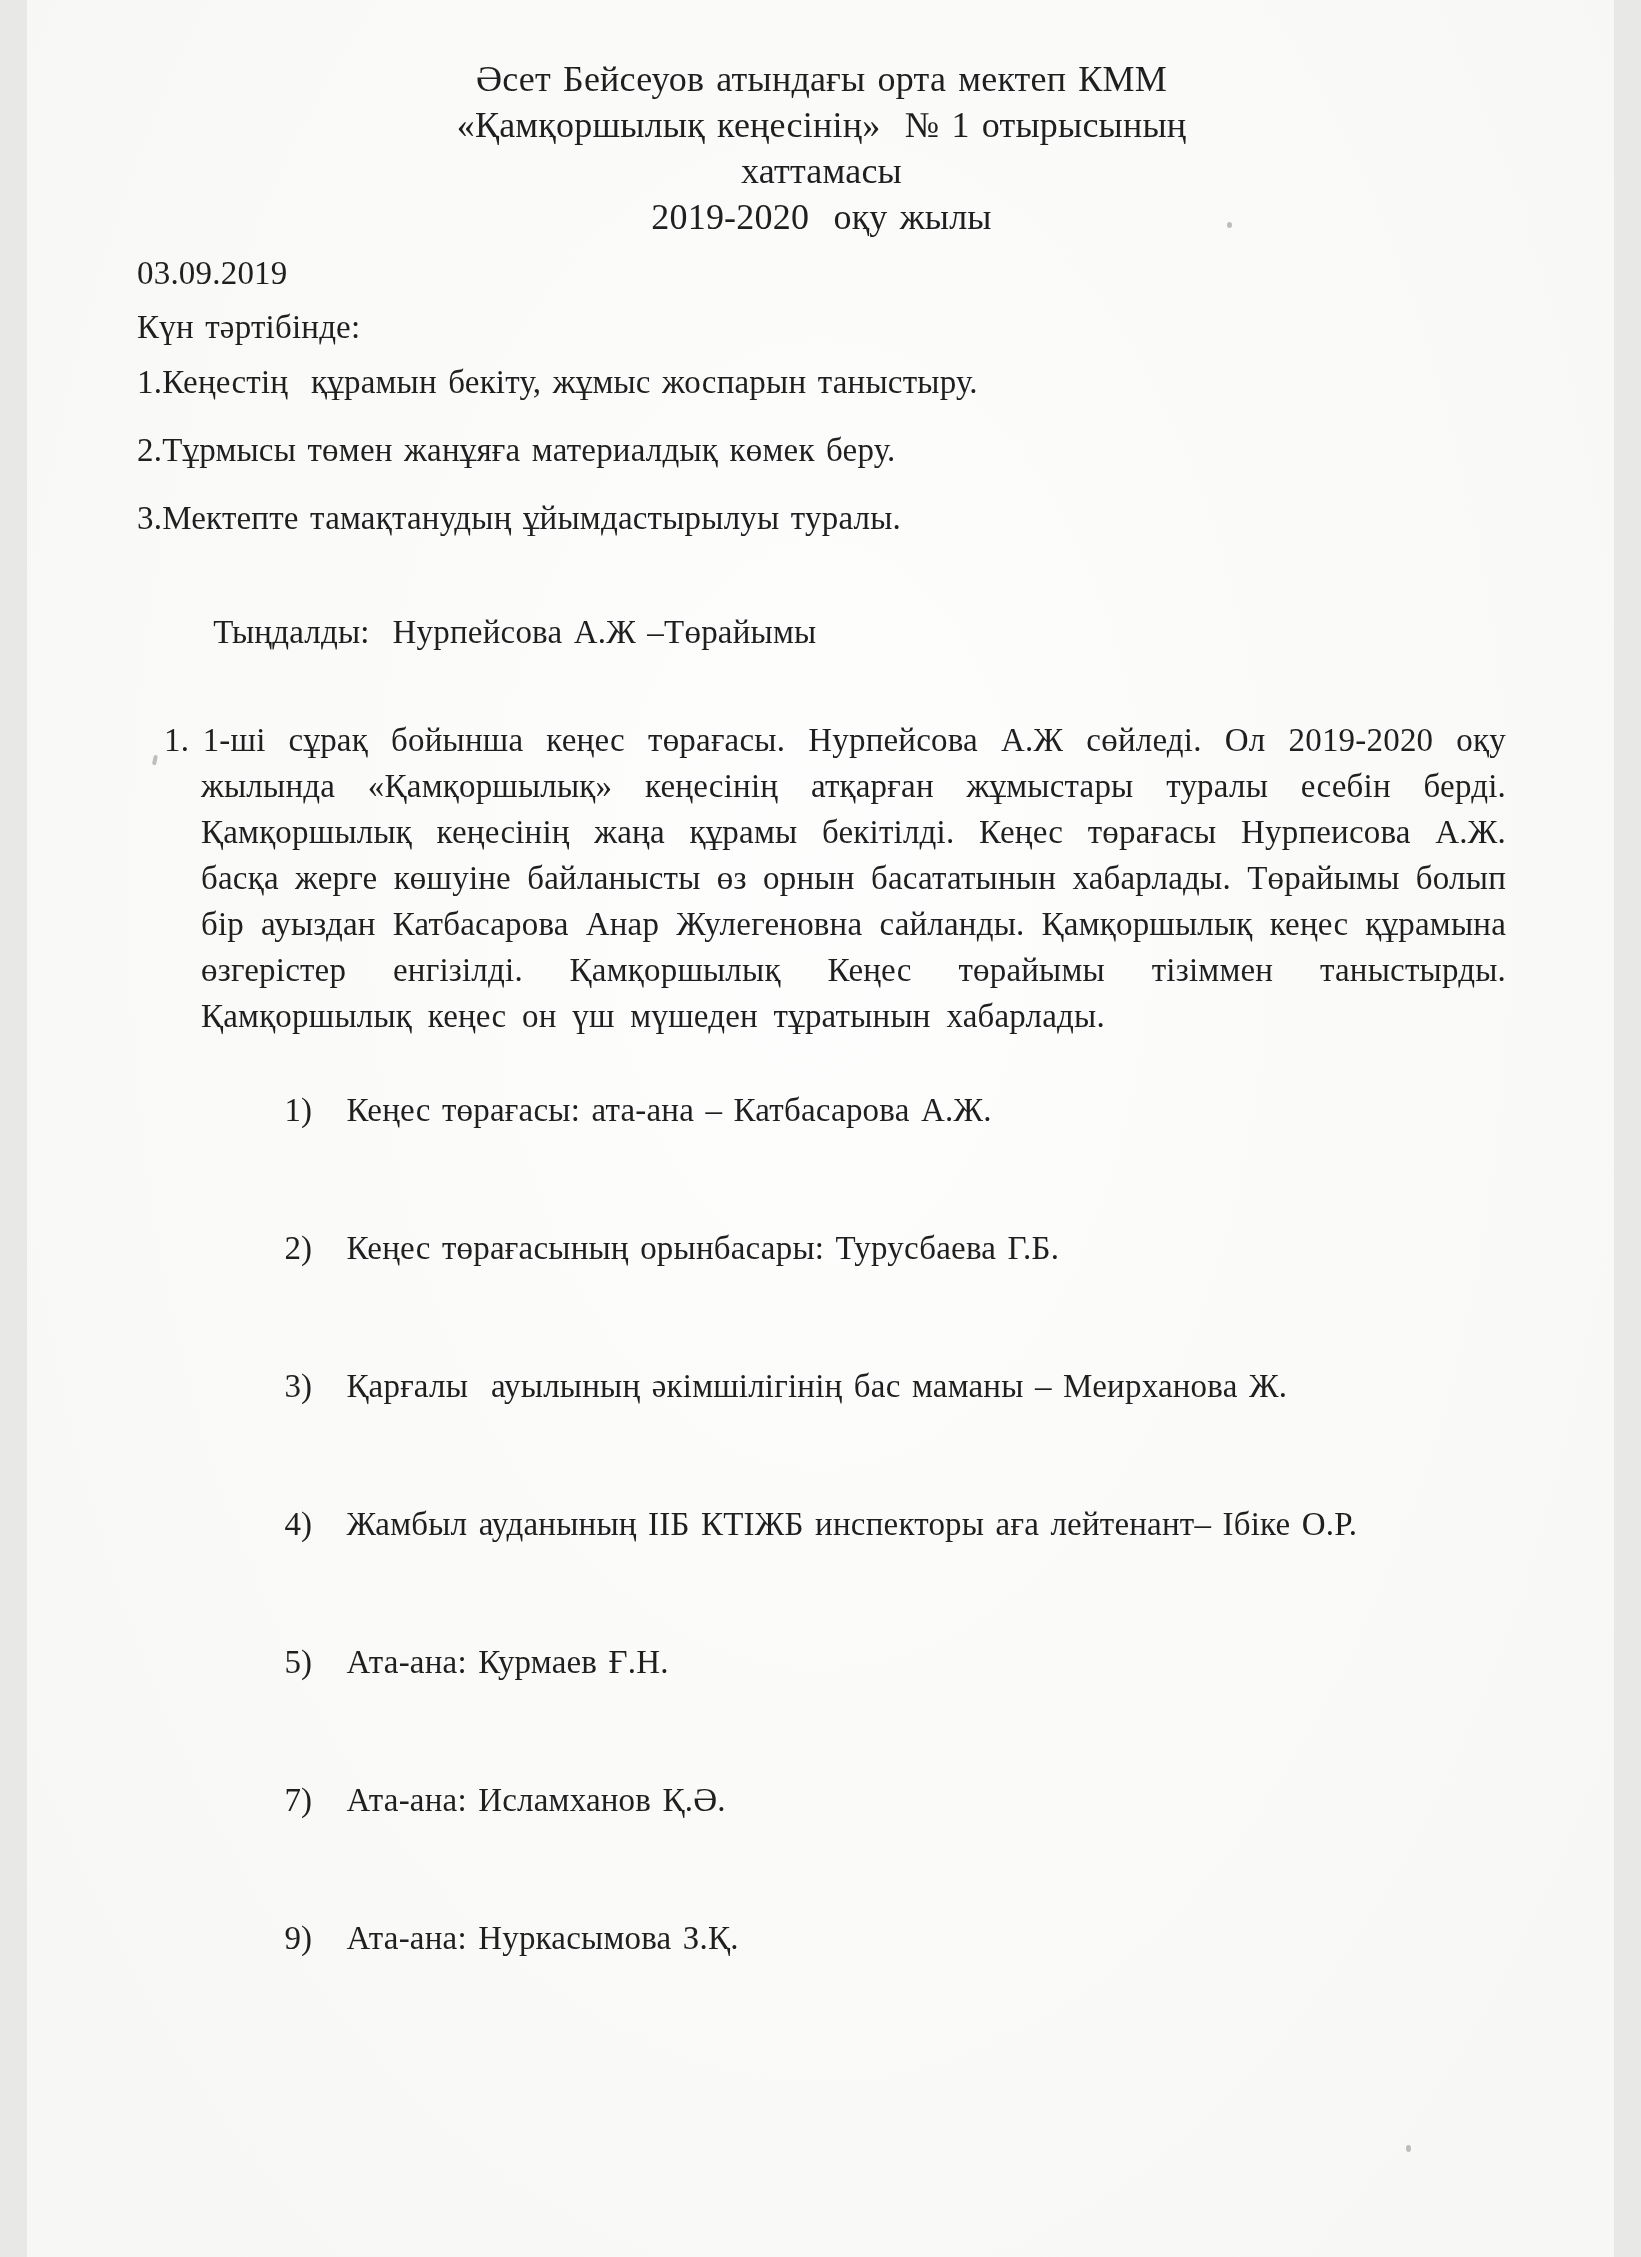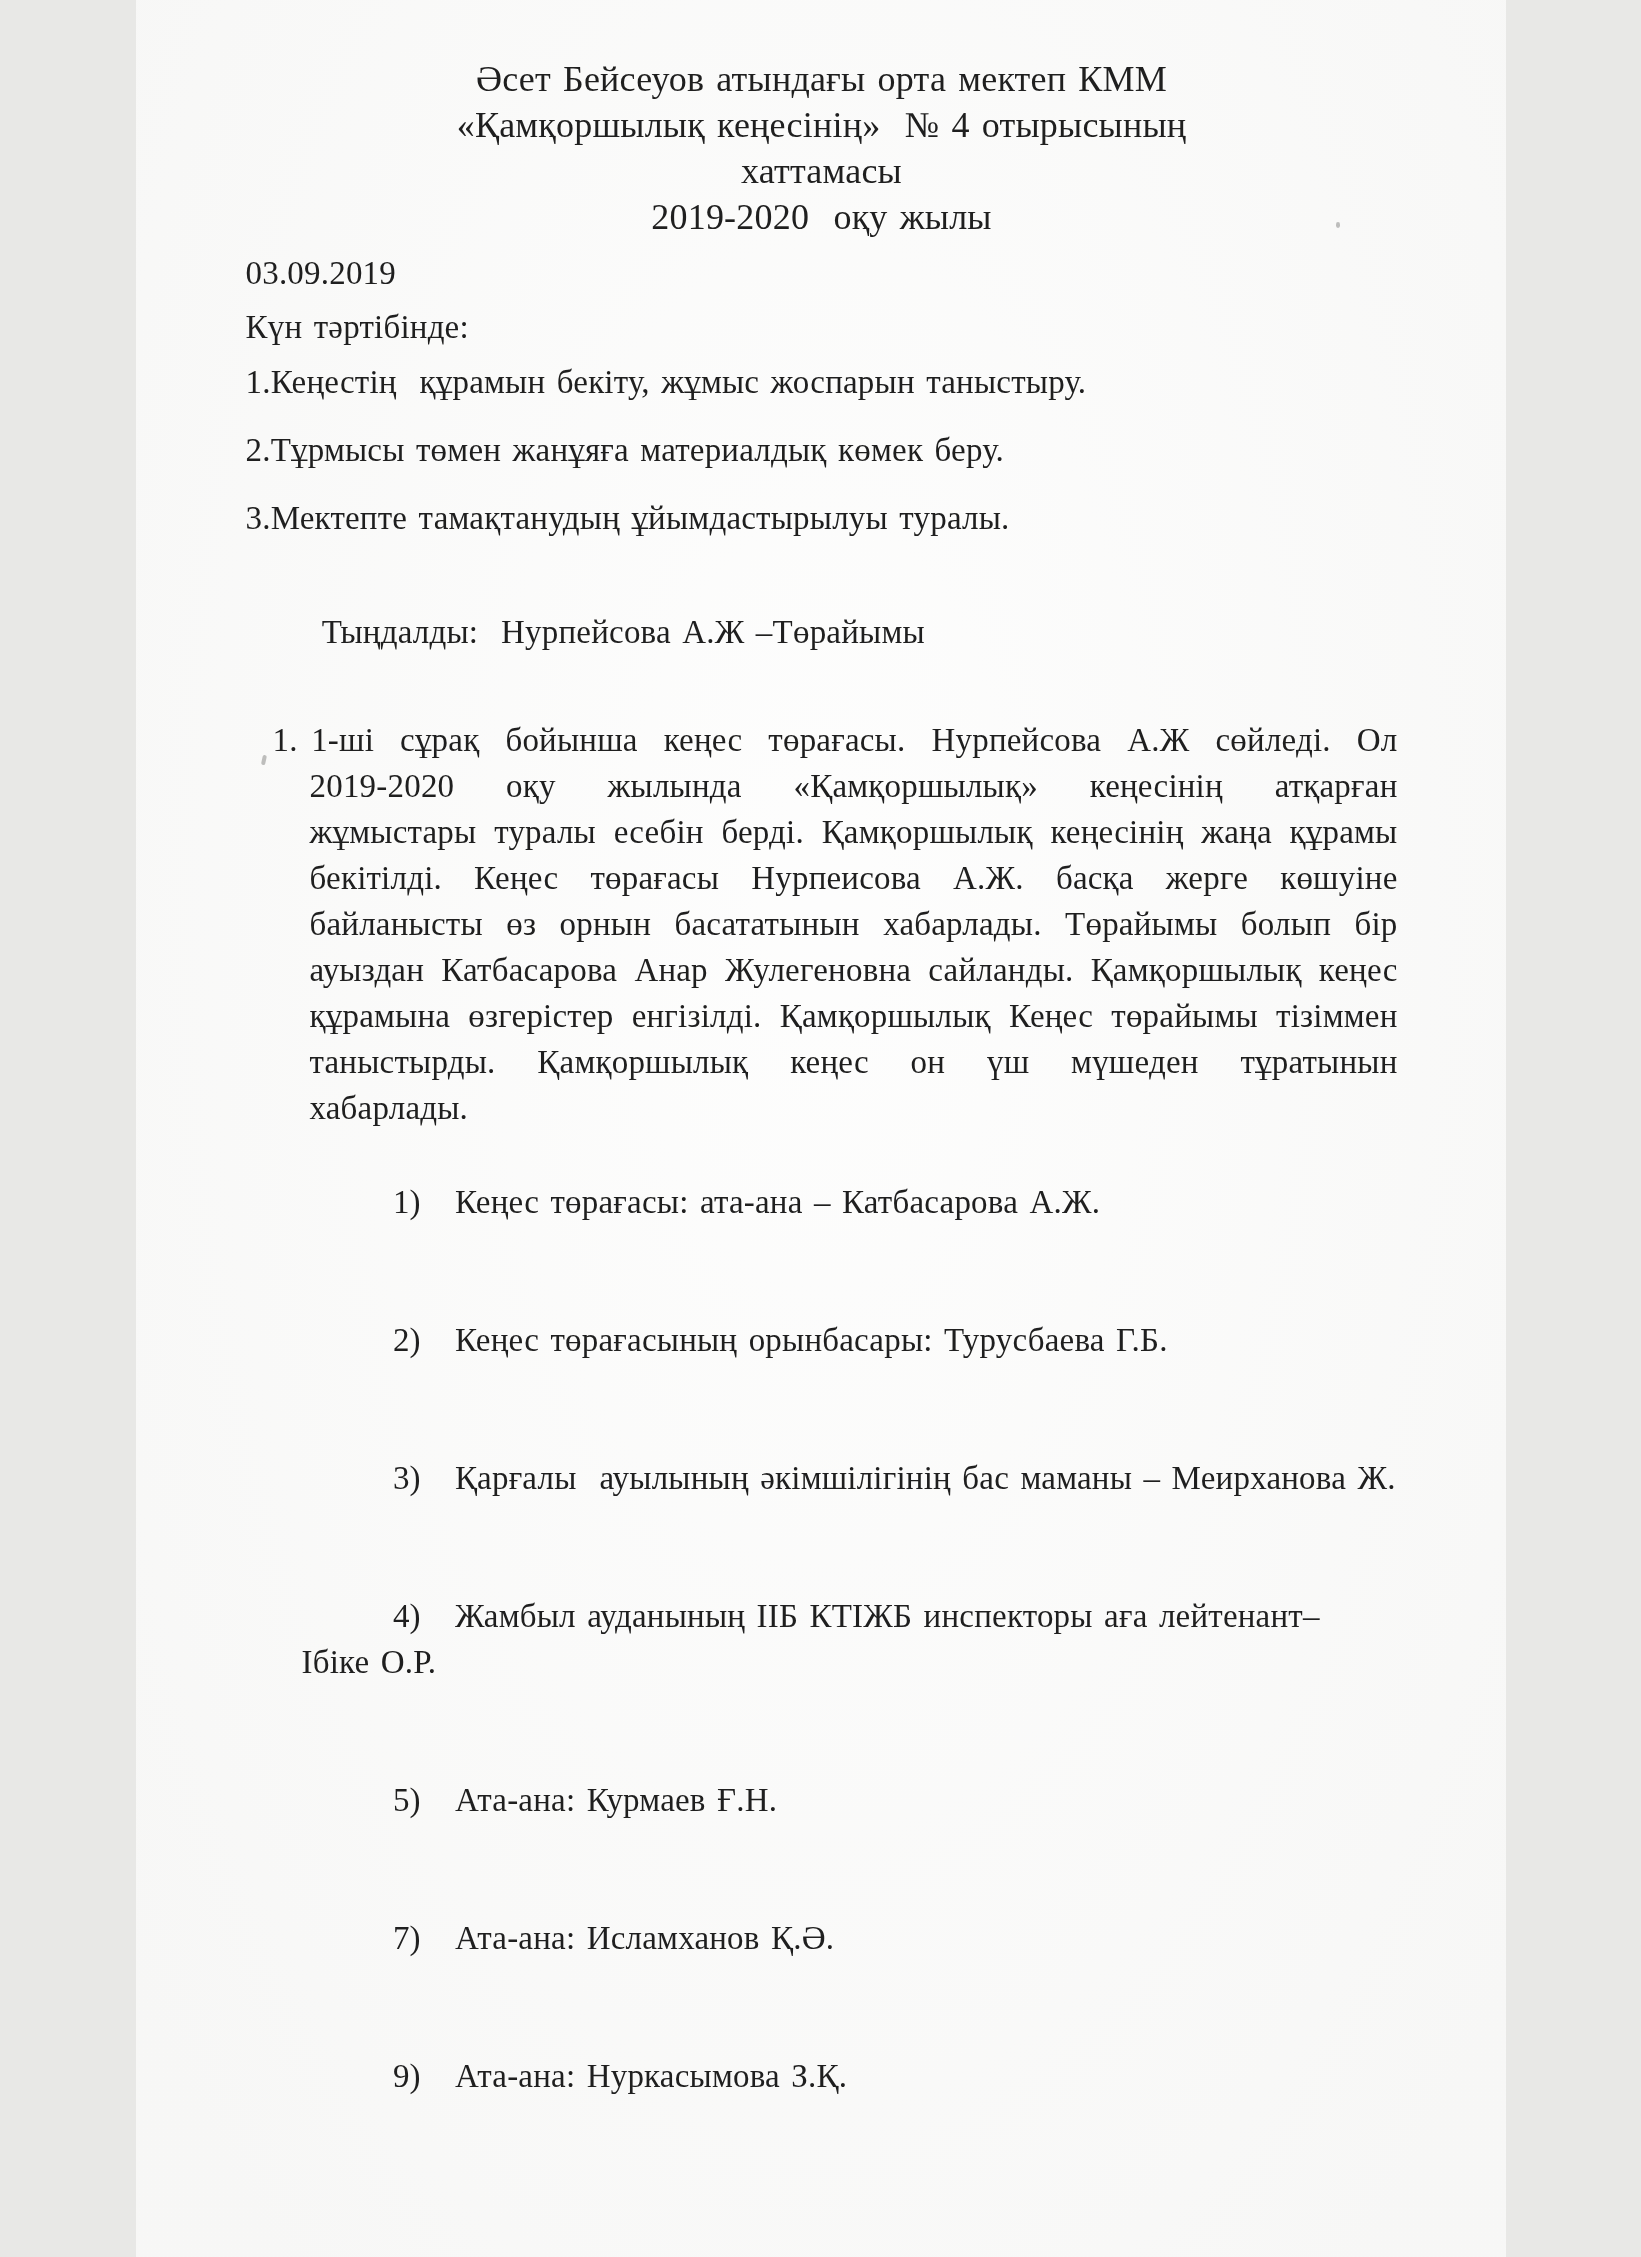--- a/index.html
+++ b/index.html
@@ -7,21 +7,21 @@
     --paper: #fbfbfa;
   }
   * { box-sizing: border-box; }
   html, body { margin: 0; padding: 0; }
   body {
     background: #e8e8e6;
     font-family: "Liberation Serif", "DejaVu Serif", serif;
   }
   .page {
     position: relative;
-    width: 1370px;
+    width: 1587px;
     height: 2257px;
     margin: 0 auto;
     background:
       radial-gradient(ellipse at 50% 40%, rgba(255,255,255,0.6), rgba(0,0,0,0.015) 90%),
       var(--paper);
     color: var(--ink);
     padding: 56px 108px 0 110px;
     overflow: hidden;
   }
   .doc {
@@ -64,21 +64,21 @@
   .speck.s3 { left: 1379px; top: 2145px; width: 4.8px; height: 6.8px; }
 </style>
 </head>
 <body>
 
 <div class="page">
   <div class="doc">
 
     <div class="header">
       <div class="h-line">Әсет Бейсеуов атындағы орта мектеп КММ</div>
-      <div class="h-line">«Қамқоршылық кеңесінің»  № 4 отырысының</div>
+      <div class="h-line">«Қамқоршылық кеңесінің»  № 1 отырысының</div>
       <div class="h-line">хаттамасы</div>
       <div class="h-line">2019-2020  оқу жылы</div>
     </div>
 
     <div class="date-line">03.09.2019</div>
 
     <div class="agenda-title">Күн тәртібінде:</div>
 
     <div class="agenda">
         <div class="agenda-item">1.Кеңестің  құрамын бекіту, жұмыс жоспарын таныстыру.</div>

